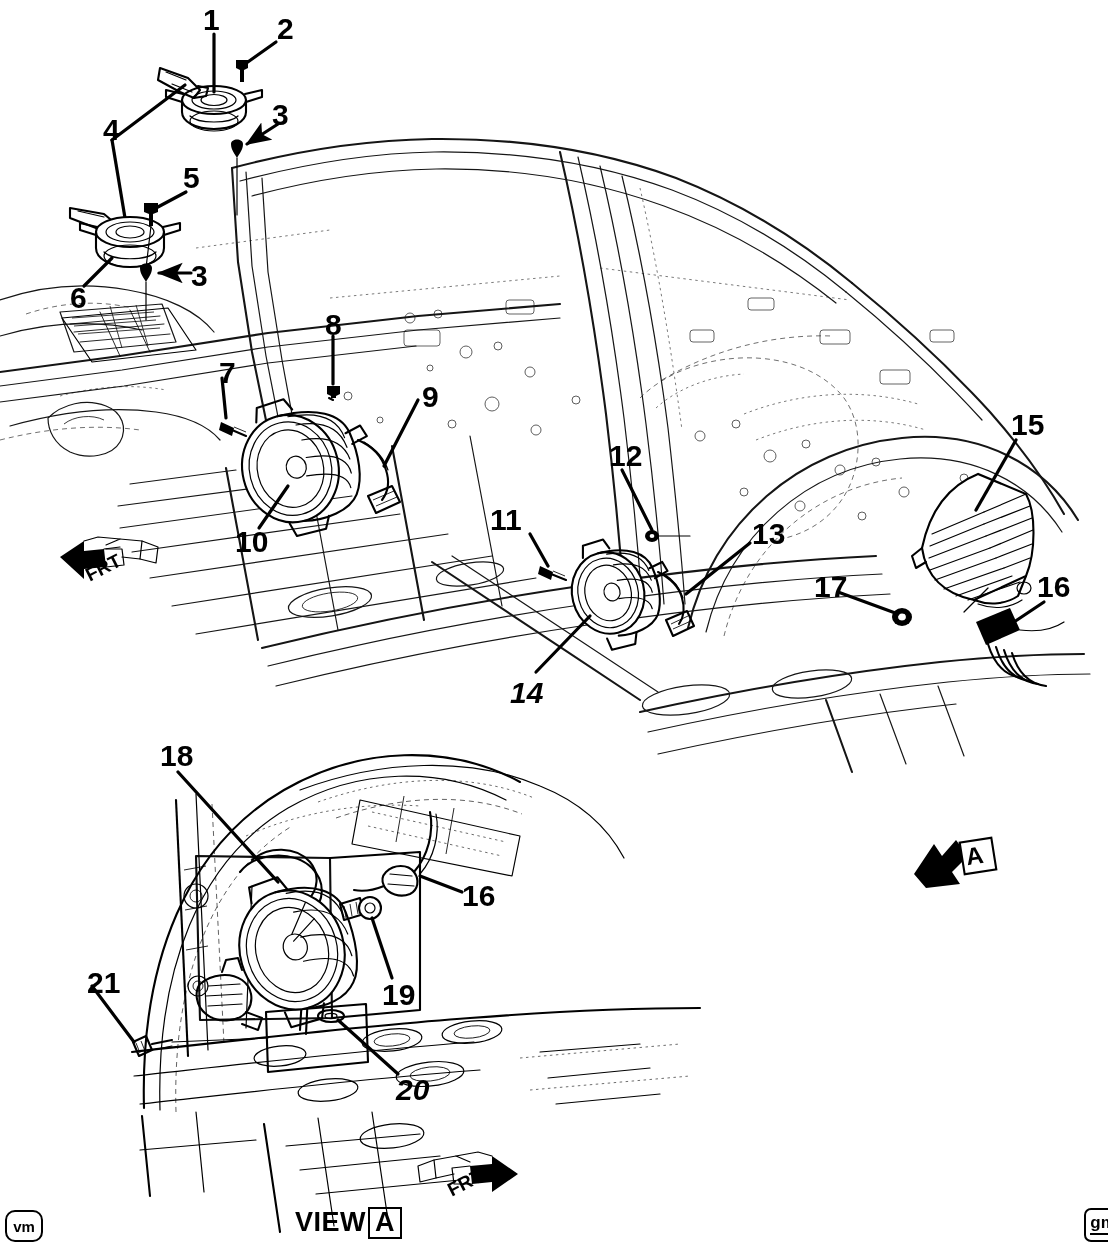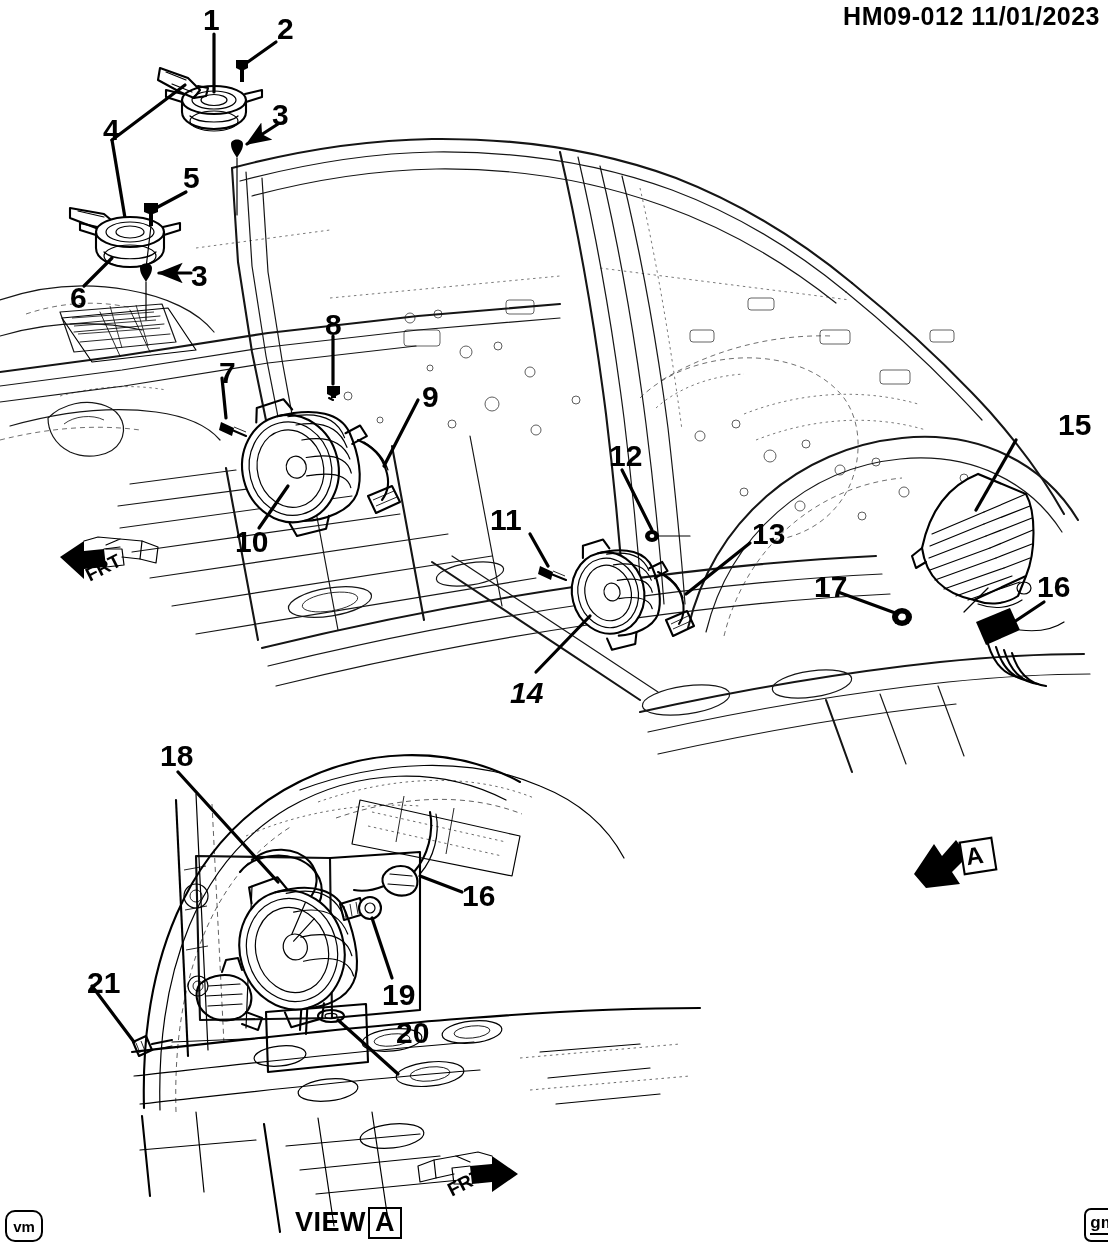--- a/index.html
+++ b/index.html
@@ -95,21 +95,20 @@
     border-bottom:2.5px solid #000;
     line-height:.95;
     padding-bottom:1px;
   }
 </style>
 </head>
 <body>
 
 <div id="page">
 
-  <div id="doc-header">HM09-012  11/01/2023</div>
 
   <svg id="artwork" viewBox="0 0 1108 1243">
     <defs>
       <style>
         .solid  { fill:none; stroke:#000; stroke-width:2.1; stroke-linejoin:round; stroke-linecap:round; }
         .thin   { fill:none; stroke:#000; stroke-width:1.2; stroke-linejoin:round; stroke-linecap:round; }
         .hair   { fill:none; stroke:#000; stroke-width:0.85; }
         .ghost  { fill:none; stroke:#000; stroke-width:0.8; stroke-dasharray:5 4; opacity:.78; }
         .ghost2 { fill:none; stroke:#000; stroke-width:0.8; stroke-dasharray:2.5 3.5; opacity:.72; }
         .lead   { fill:none; stroke:#000; stroke-width:3.2; stroke-linecap:round; }
@@ -674,28 +673,28 @@
   <div class="callout" style="left:191px;  top:261px;">3</div>
   <div class="callout" style="left:70px;   top:283px;">6</div>
   <div class="callout" style="left:219px;  top:358px;">7</div>
   <div class="callout" style="left:325px;  top:310px;">8</div>
   <div class="callout" style="left:422px;  top:382px;">9</div>
   <div class="callout" style="left:235px;  top:527px;">10</div>
   <div class="callout" style="left:490px;  top:505px;">11</div>
   <div class="callout" style="left:609px;  top:441px;">12</div>
   <div class="callout" style="left:752px;  top:519px;">13</div>
   <div class="callout" style="left:510px;  top:678px;font-style:italic;">14</div>
-  <div class="callout" style="left:1011px; top:410px;margin-left:47px;">15</div>
+  <div class="callout" style="left:1011px; top:410px;">15</div>
   <div class="callout" style="left:1037px; top:572px;">16</div>
   <div class="callout" style="left:814px;  top:572px;">17</div>
   <div class="callout" style="left:160px;  top:741px;">18</div>
   <div class="callout" style="left:462px;  top:881px;">16</div>
   <div class="callout" style="left:382px;  top:980px;">19</div>
   <div class="callout" style="left:75px;   top:968px;margin-left:12px;">21</div>
-  <div class="callout" style="left:396px;  top:1018px;">20</div>
+  <div class="callout" style="left:396px;  top:1075px;font-style:italic;">20</div>
 
   <div class="frt-label" style="left:85px; top:557px; transform:rotate(-27deg);">FRT</div>
   <div class="frt-label" style="left:447px; top:1172px; transform:rotate(-27deg);">FRT</div>
 
   <div style="position:absolute; left:966px; top:842px; font-size:24px; font-weight:700; transform:rotate(-9deg);">A</div>
 
   <div id="view-a-caption">
     <span>VIEW</span><span class="boxed">A</span>
   </div>
 

